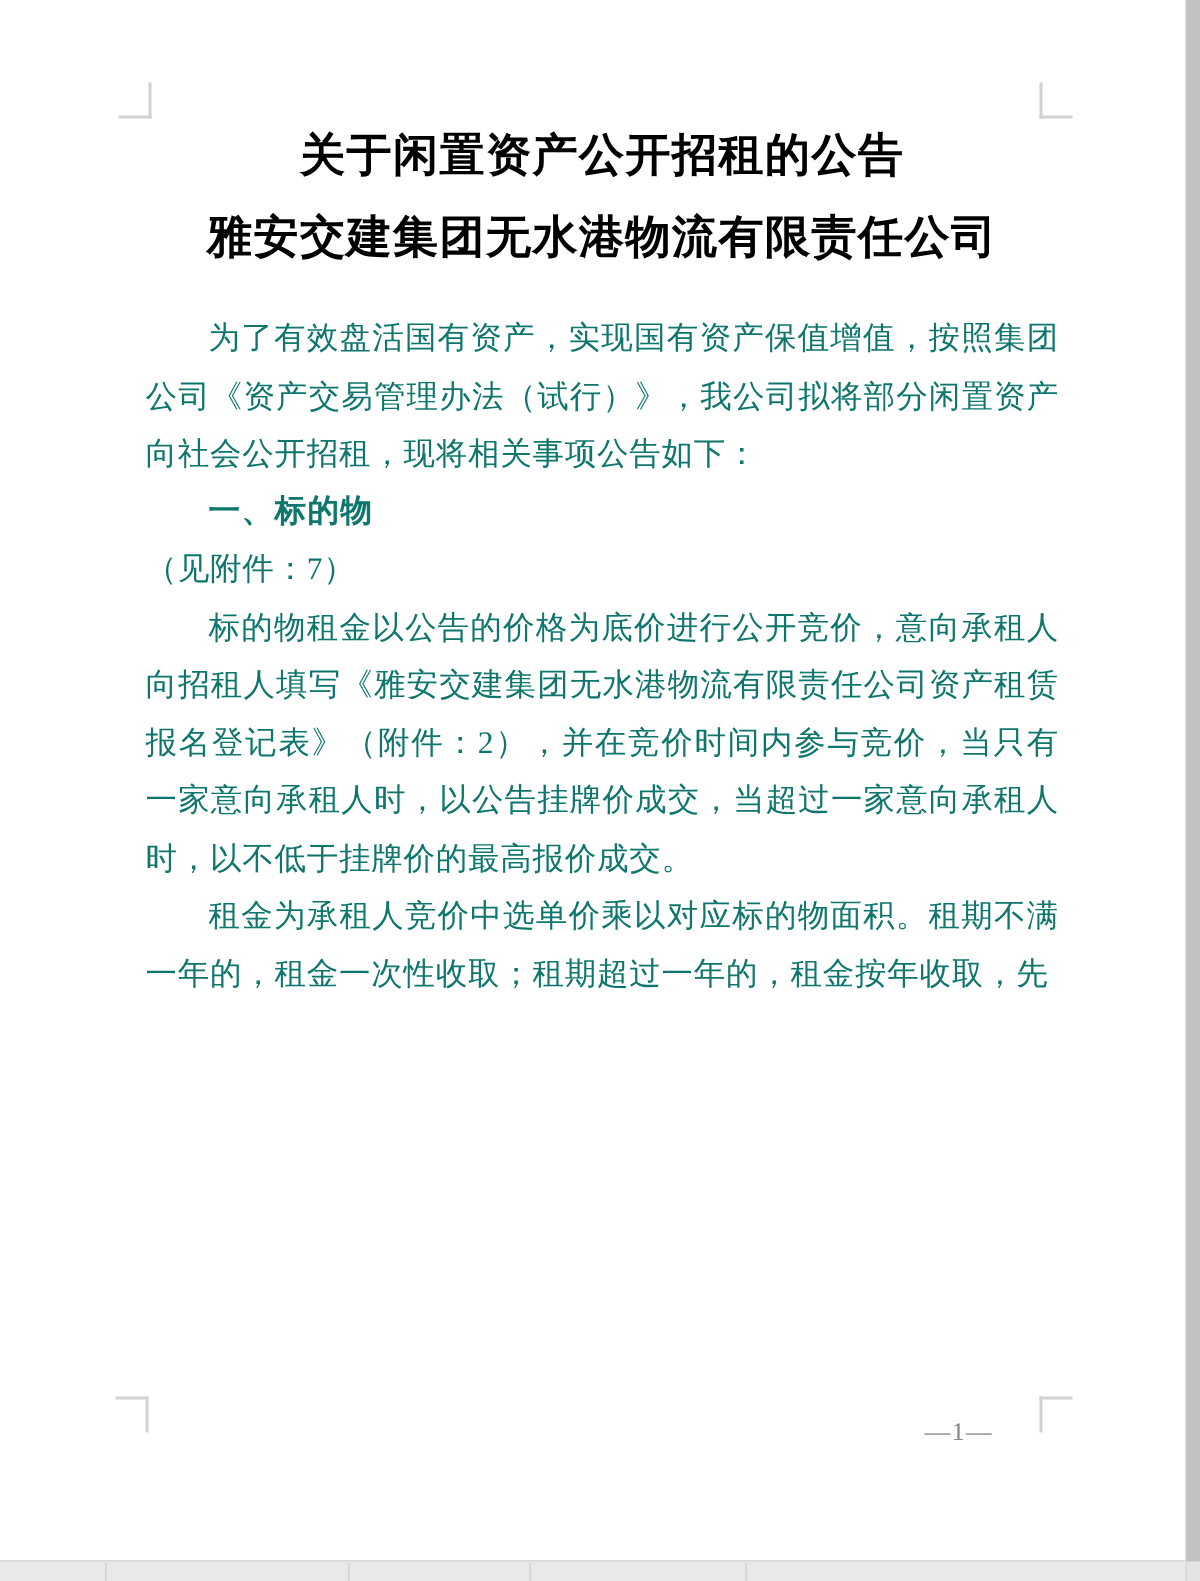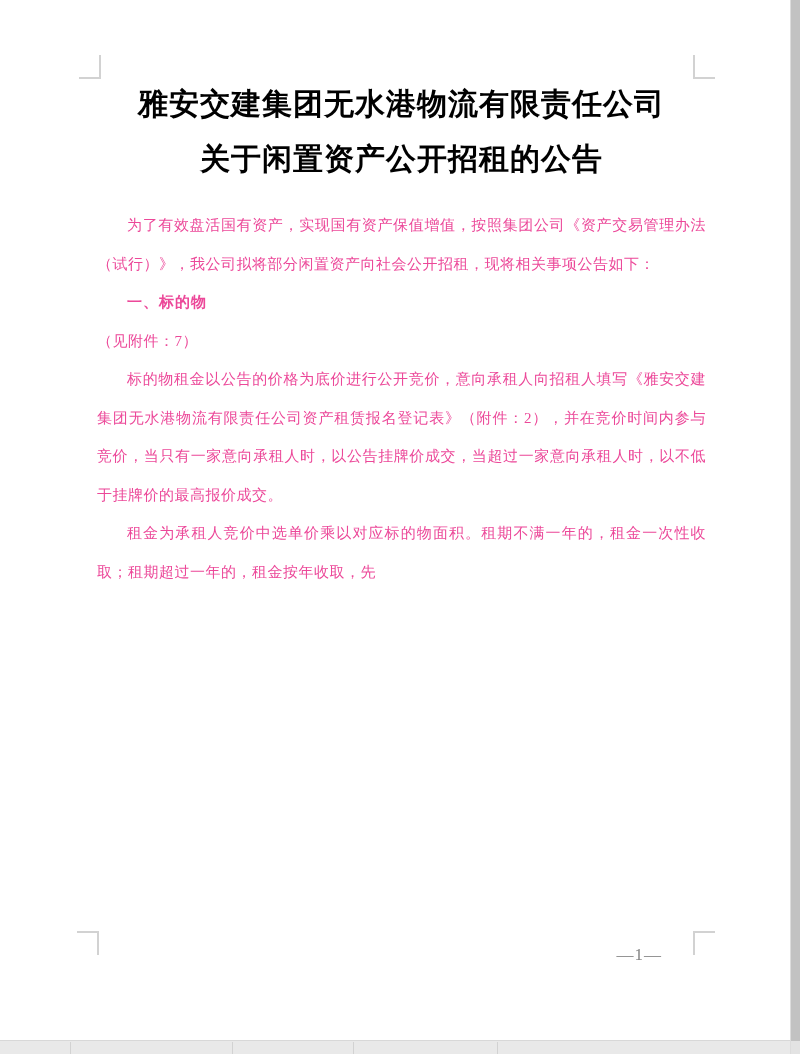--- a/index.html
+++ b/index.html
@@ -48,25 +48,25 @@
     font-family: "Liberation Sans", sans-serif;
     font-weight: bold;
     font-size: 30px;
     line-height: 55px;
     text-align: center;
     color: #000000;
     letter-spacing: 1px;
   }
   .blocks p {
     margin: 0;
-    font-size: 15px;
+    font-size: 21px;
     line-height: 38.5px;
     text-align: justify;
     letter-spacing: 0.5px;
-    color: #ec4899;
+    color: #0f766e;
   }
   .blocks p.paragraph { text-indent: 2em; font-family: "Liberation Serif", serif; }
   .blocks p.plain     { text-indent: 0;   font-family: "Liberation Serif", serif; }
   .blocks p.heading   {
     text-indent: 2em;
     font-weight: bold;
     font-family: "Liberation Sans", sans-serif;
     letter-spacing: 1px;
   }
   .page-number {
@@ -128,22 +128,22 @@
 
   <div class="page">
 
     <div class="crop tl"></div>
     <div class="crop tr"></div>
     <div class="crop bl"></div>
     <div class="crop br"></div>
 
     <div class="content">
       <h1 class="doc-title">
+        <div>关于闲置资产公开招租的公告</div>
         <div>雅安交建集团无水港物流有限责任公司</div>
-        <div>关于闲置资产公开招租的公告</div>
       </h1>
       <div class="blocks">
           <p class="paragraph">为了有效盘活国有资产，实现国有资产保值增值，按照集团公司《资产交易管理办法（试行）》，我公司拟将部分闲置资产向社会公开招租，现将相关事项公告如下：</p>
           <p class="heading">一、标的物</p>
           <p class="plain">（见附件：7）</p>
           <p class="paragraph">标的物租金以公告的价格为底价进行公开竞价，意向承租人向招租人填写《雅安交建集团无水港物流有限责任公司资产租赁报名登记表》（附件：2），并在竞价时间内参与竞价，当只有一家意向承租人时，以公告挂牌价成交，当超过一家意向承租人时，以不低于挂牌价的最高报价成交。</p>
           <p class="paragraph">租金为承租人竞价中选单价乘以对应标的物面积。租期不满一年的，租金一次性收取；租期超过一年的，租金按年收取，先</p>
         </div>
     </div>
 

